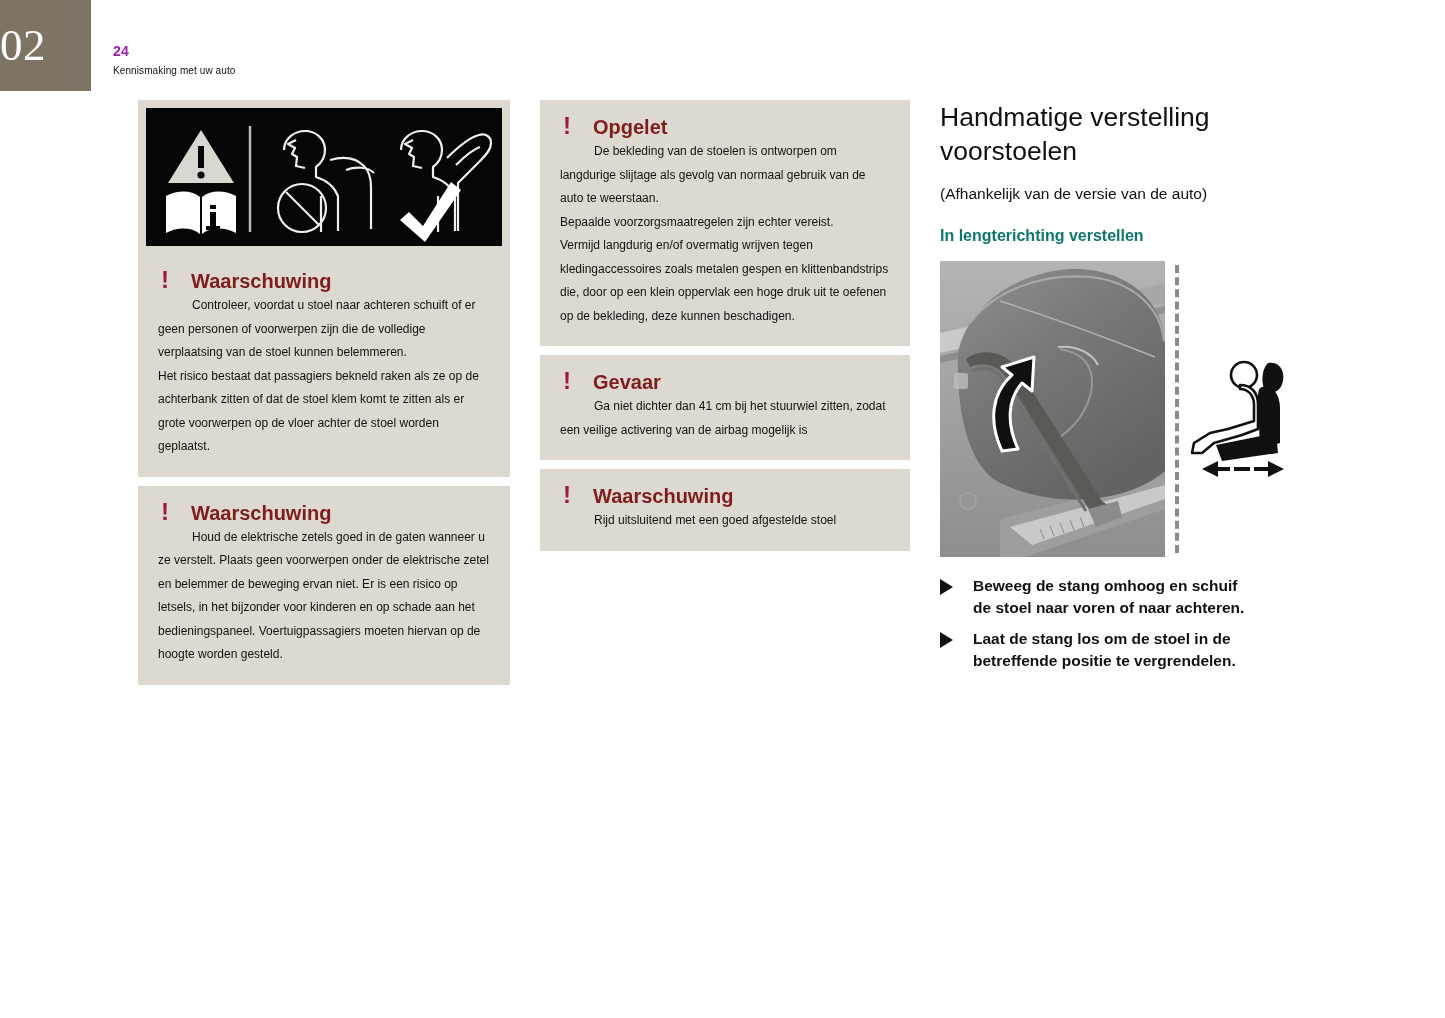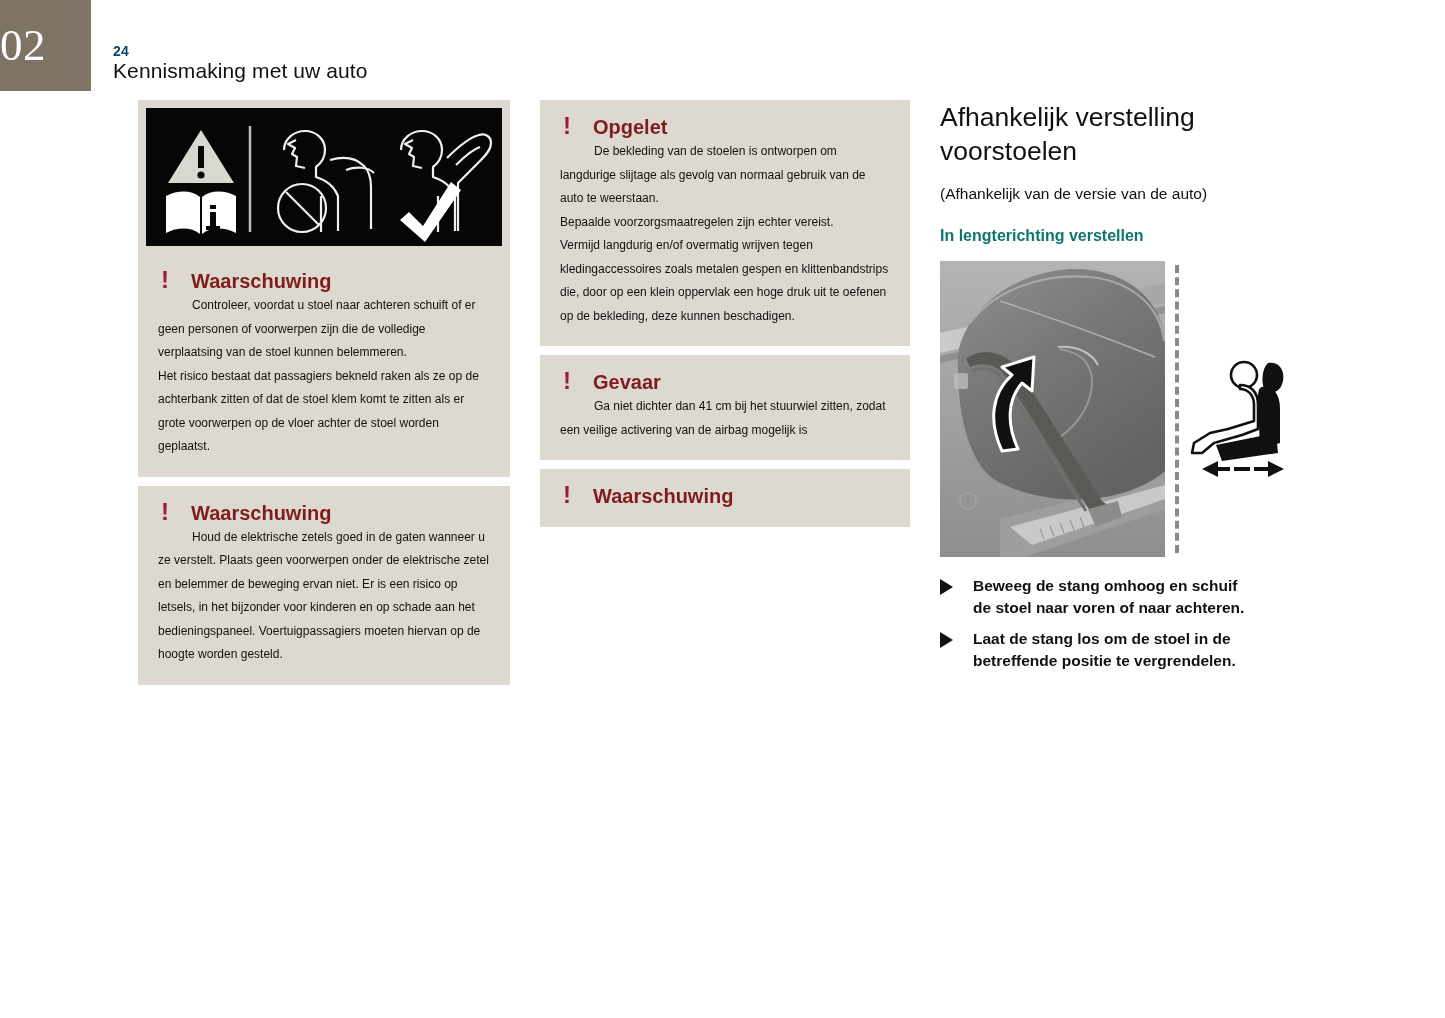--- a/index.html
+++ b/index.html
@@ -41,24 +41,24 @@
     position: absolute;
     left: 113px;
     top: 43px;
     width: 380px;
   }
   .running-head .page-num {
     font-size: 14px;
     font-weight: bold;
     letter-spacing: 0.2px;
     line-height: 17px;
-    color: #0c4a6e;
+    color: #a21caf;
   }
   .running-head .section-name {
-    font-size: 21px;
+    font-size: 10px;
     letter-spacing: 0.1px;
     line-height: 20px;
     color: #111111;
     margin-top: 1px;
   }
 
   
   .col {
     position: absolute;
     top: 100px;
@@ -317,27 +317,28 @@
       <span class="callout-title">Gevaar</span>
     </div>
     <div class="callout-body">Ga niet dichter dan 41 cm bij het stuurwiel zitten, zodat een veilige activering van de airbag mogelijk is</div>
   </div>
 
   <div class="callout">
     <div class="callout-head">
       <span class="bang">!</span>
       <span class="callout-title">Waarschuwing</span>
     </div>
+    <div class="callout-body">Rijd uitsluitend met een goed afgestelde stoel</div>
   </div>
 
 </div>
 
 <div class="col col3">
 
-  <h1 class="col-title">Afhankelijk verstelling voorstoelen</h1>
+  <h1 class="col-title">Handmatige verstelling voorstoelen</h1>
   <div class="version-note">(Afhankelijk van de versie van de auto)</div>
   <h3 class="bold-sub">In lengterichting verstellen</h3>
 
   <div class="fig-wrap">
 
     <div class="fig-photo">
       <svg viewBox="0 0 225 296" width="225" height="296">
         <defs>
           <linearGradient id="seatG" x1="0" y1="0" x2="0.6" y2="1">
             <stop offset="0%" stop-color="#8f8f8f"></stop>

